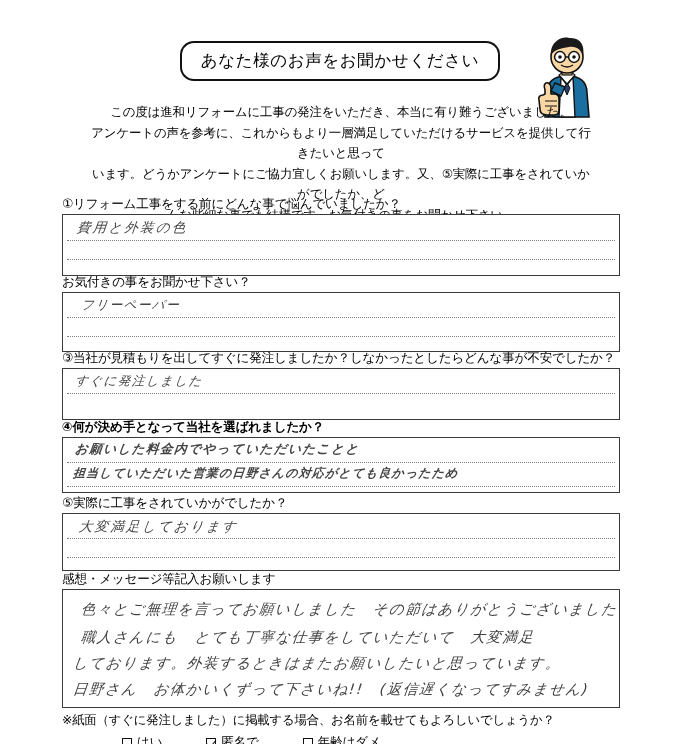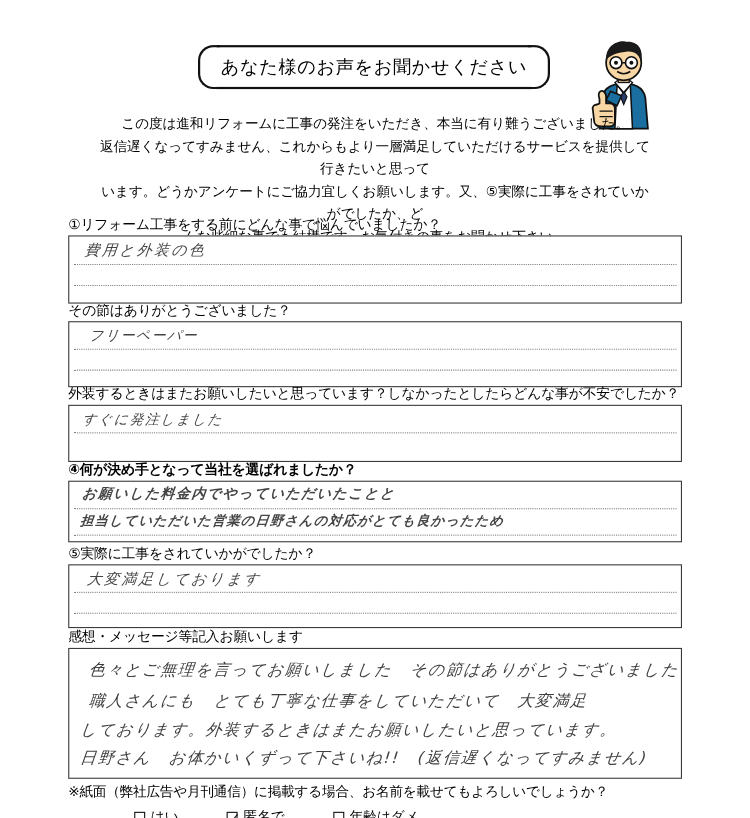--- a/index.html
+++ b/index.html
@@ -247,45 +247,45 @@
         <path d="M22 62 C19 62, 17 64, 18 67 L19 76 C19 80, 22 82, 26 82 L33 82 C36 82, 38 80, 38 77 L38 66 C38 63, 36 61, 33 61 L30 61 L30 55 C30 51, 27 49, 25 50 C23 51, 23 54, 24 57 L24 61 Z" fill="#f9d7a5" stroke="#111" stroke-width="1.6" stroke-linejoin="round"></path>
         <path d="M24 68 L36 68 M24 73 L36 73" stroke="#111" stroke-width="1"></path>
 
         <path d="M30 58 L34 50 L44 54 L40 63 Z" fill="#1a6fa0" stroke="#111" stroke-width="1.4"></path>
       </svg>
     </div>
   </div>
 
   <div class="intro">
     <p>この度は進和リフォームに工事の発注をいただき、本当に有り難うございました。</p>
-    <p>返信遅くなってすみません、これからもより一層満足していただけるサービスを提供して行きたいと思って</p>
+    <p>アンケートの声を参考に、これからもより一層満足していただけるサービスを提供して行きたいと思って</p>
     <p>います。どうかアンケートにご協力宜しくお願いします。又、⑤実際に工事をされていかがでしたか、ど</p>
     <p>んな些細な事でも結構です。お気付きの事をお聞かせ下さい。</p>
   </div>
 
   <div class="qblock" style="top:196px;">
     <div class="qlabel">①リフォーム工事をする前にどんな事で悩んでいましたか？</div>
     <div class="answer-box" style="height:62px;">
       <div class="rule" style="top:25px;"></div>
       <div class="rule" style="top:44px;"></div>
       <div class="hand" style="left:14px; top:4px;">費用と外装の色</div>
     </div>
   </div>
 
   <div class="qblock" style="top:274px;">
-    <div class="qlabel">その節はありがとうございました？</div>
+    <div class="qlabel">お気付きの事をお聞かせ下さい？</div>
     <div class="answer-box" style="height:60px;">
       <div class="rule" style="top:24px;"></div>
       <div class="rule" style="top:43px;"></div>
       <div class="hand small" style="left:18px; top:4px;">フリーペーパー</div>
     </div>
   </div>
 
   <div class="qblock" style="top:350px;">
-    <div class="qlabel">外装するときはまたお願いしたいと思っています？しなかったとしたらどんな事が不安でしたか？</div>
+    <div class="qlabel">③当社が見積もりを出してすぐに発注しましたか？しなかったとしたらどんな事が不安でしたか？</div>
     <div class="answer-box" style="height:52px;">
       <div class="rule" style="top:24px;"></div>
       <div class="hand small" style="left:12px; top:4px;">すぐに発注しました</div>
     </div>
   </div>
 
   <div class="qblock" style="top:419px;font-weight:bold;">
     <div class="qlabel">④何が決め手となって当社を選ばれましたか？</div>
     <div class="answer-box" style="height:56px;">
       <div class="rule" style="top:24px;"></div>
@@ -308,21 +308,21 @@
     <div class="qlabel">感想・メッセージ等記入お願いします</div>
     <div class="comment-box" style="height:119px;">
       <div class="comment-line" style="top:10px;">色々とご無理を言ってお願いしました　その節はありがとうございました</div>
       <div class="comment-line" style="top:38px;">職人さんにも　とても丁寧な仕事をしていただいて　大変満足</div>
       <div class="comment-line" style="top:64px; left:10px;">しております。外装するときはまたお願いしたいと思っています。</div>
       <div class="comment-line" style="top:90px; left:10px;">日野さん　お体かいくずって下さいね!!　(返信遅くなってすみません)</div>
     </div>
   </div>
 
   <div class="footer">
-    <div class="footer-note">※紙面（弊社広告や月刊通信）に掲載する場合、お名前を載せてもよろしいでしょうか？</div>
+    <div class="footer-note">※紙面（すぐに発注しました）に掲載する場合、お名前を載せてもよろしいでしょうか？</div>
     <div class="choices">
       <div class="choice">
         <span class="cbox"></span>
         <span>はい</span>
       </div>
       <div class="choice">
         <span class="cbox checked"></span>
         <span>匿名で</span>
       </div>
       <div class="choice">

